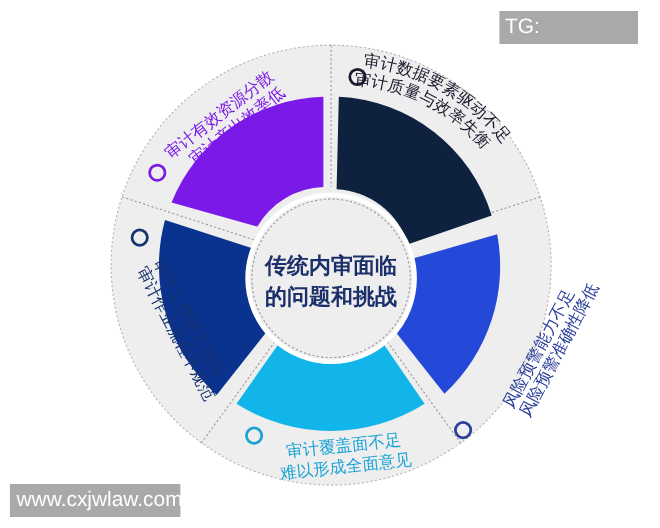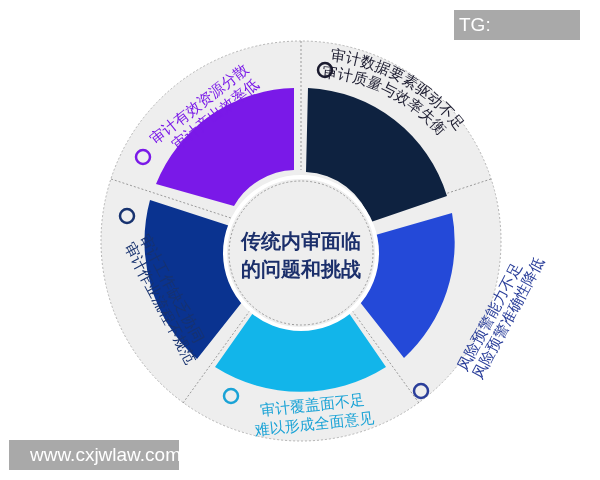--- a/index.html
+++ b/index.html
@@ -1,21 +1,21 @@
 <!DOCTYPE html>
 <html><head>
 <meta charset="utf-8">
 <style>
   html, body { margin: 0; padding: 0; }
   body { width: 600px; height: 480px; background: #ffffff; position: relative; overflow: hidden;
          font-family: "DejaVu Sans", "Liberation Sans", sans-serif; }
   .watermark { position: absolute; background: #a9a9a9; color: #ffffff;
                font-family: "Liberation Sans", sans-serif; font-size: 19px; line-height: 30px; }
   #wm-top { left: 454px; top: 10px; width: 121px; height: 30px; padding-left: 5px; }
-  #wm-bottom { left: 9px; top: 440px; width: 149px; height: 30px; padding-left: 21px; }
+  #wm-bottom { left: 9px; top: 440px; width: 149px; height: 30px; padding-left: 6px; }
   svg { position: absolute; left: 0; top: 0; }
   .seg-label { font-family: "DejaVu Sans", sans-serif; font-size: 15px; }
   .center-label { font-family: "DejaVu Sans", sans-serif; font-size: 20px; font-weight: bold; }
 </style>
 </head>
 <body>
 
 <div class="watermark" id="wm-top">TG: MYYJJPP</div>
 <div class="watermark" id="wm-bottom">www.cxjwlaw.com</div>
 

